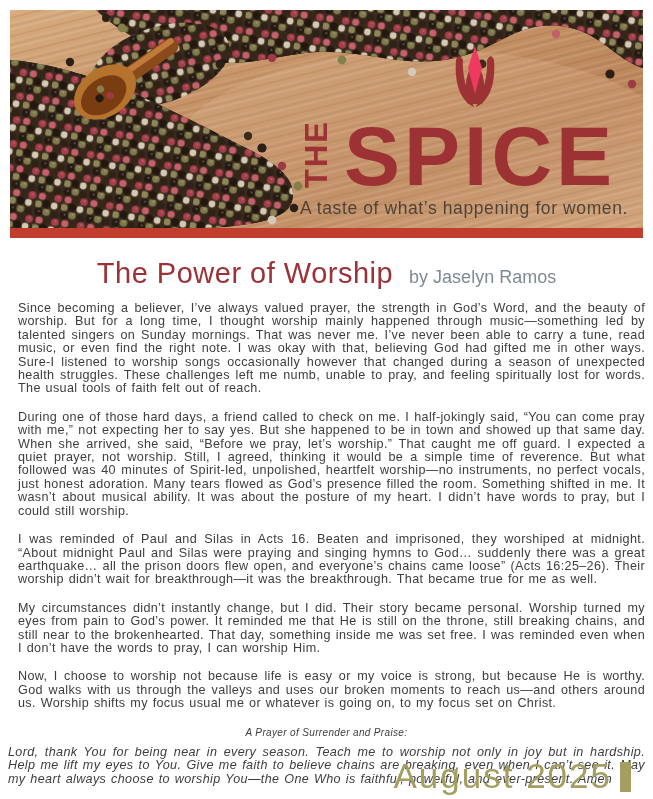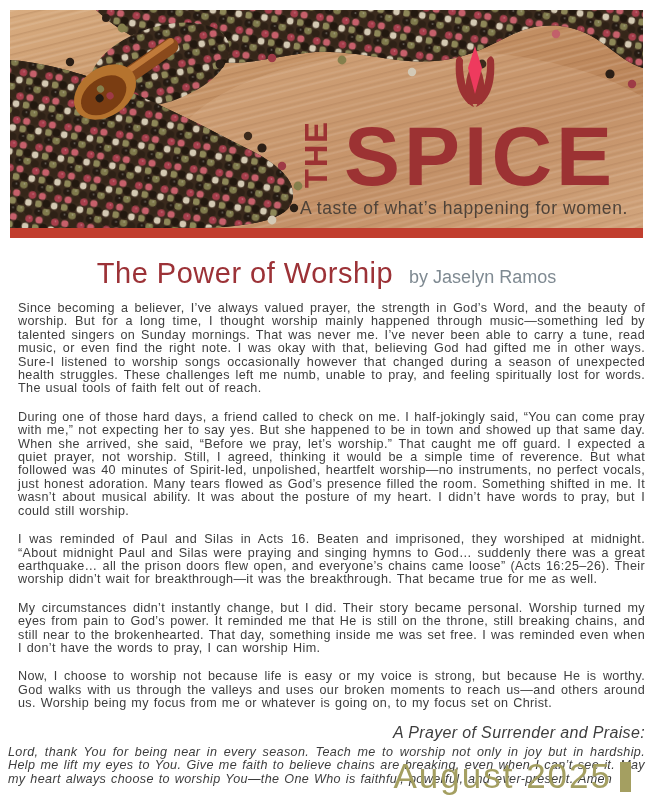--- a/index.html
+++ b/index.html
@@ -20,22 +20,22 @@
   .title{font-size:29px;color:#9c3237;letter-spacing:.5px;}
   .byline{font-size:18px;color:#7f8a92;margin-left:7px;}
   p.body{
     margin:0 0 15px 10px;
     font-size:12.6px;line-height:13.4px;
     letter-spacing:.35px;word-spacing:1px;
     color:#3d3d3d;text-align:justify;
   }
   p.prayer-heading{
     margin:0 0 7px 0;
-    font-size:16px;line-height:13.4px;letter-spacing:.35px;
-    color:#3d3d3d;font-style:italic;text-align:right;
+    font-size:10px;line-height:13.4px;letter-spacing:.35px;
+    color:#3d3d3d;font-style:italic;text-align:center;
   }
   p.prayer{
     margin:0;
     font-size:12.6px;line-height:13.4px;
     letter-spacing:.35px;word-spacing:1px;
     color:#3d3d3d;font-style:italic;text-align:justify;
   }
   
   .issue{
     position:absolute;right:41px;bottom:3px;
@@ -152,21 +152,21 @@
   <section class="article">
     <h1 class="title-row">
       <span class="title">The Power of Worship</span>
       <span class="byline">by Jaselyn Ramos</span>
     </h1>
 
     <p class="body">Since becoming a believer, I’ve always valued prayer, the strength in God’s Word, and the beauty of worship. But for a long time, I thought worship mainly happened through music—something led by talented singers on Sunday mornings. That was never me. I’ve never been able to carry a tune, read music, or even find the right note. I was okay with that, believing God had gifted me in other ways. Sure-I listened to worship songs occasionally however that changed during a season of unexpected health struggles. These challenges left me numb, unable to pray, and feeling spiritually lost for words. The usual tools of faith felt out of reach.</p>
     <p class="body">During one of those hard days, a friend called to check on me. I half-jokingly said, “You can come pray with me,” not expecting her to say yes. But she happened to be in town and showed up that same day. When she arrived, she said, “Before we pray, let’s worship.” That caught me off guard. I expected a quiet prayer, not worship. Still, I agreed, thinking it would be a simple time of reverence. But what followed was 40 minutes of Spirit-led, unpolished, heartfelt worship—no instruments, no perfect vocals, just honest adoration. Many tears flowed as God’s presence filled the room. Something shifted in me. It wasn’t about musical ability. It was about the posture of my heart. I didn’t have words to pray, but I could still worship.</p>
     <p class="body">I was reminded of Paul and Silas in Acts 16. Beaten and imprisoned, they worshiped at midnight. “About midnight Paul and Silas were praying and singing hymns to God… suddenly there was a great earthquake… all the prison doors flew open, and everyone’s chains came loose” (Acts 16:25–26). Their worship didn’t wait for breakthrough—it was the breakthrough. That became true for me as well.</p>
     <p class="body">My circumstances didn’t instantly change, but I did. Their story became personal. Worship turned my eyes from pain to God’s power. It reminded me that He is still on the throne, still breaking chains, and still near to the brokenhearted. That day, something inside me was set free. I was reminded even when I don’t have the words to pray, I can worship Him.</p>
-    <p class="body">Now, I choose to worship not because life is easy or my voice is strong, but because He is worthy. God walks with us through the valleys and uses our broken moments to reach us—and others around us. Worship being my focus from me or whatever is going on, to my focus set on Christ.</p>
+    <p class="body">Now, I choose to worship not because life is easy or my voice is strong, but because He is worthy. God walks with us through the valleys and uses our broken moments to reach us—and others around us. Worship shifts my focus usual me or whatever is going on, to my focus set on Christ.</p>
 
     <p class="prayer-heading">A Prayer of Surrender and Praise:</p>
     <p class="prayer">Lord, thank You for being near in every season. Teach me to worship not only in joy but in hardship. Help me lift my eyes to You. Give me faith to believe chains are breaking, even when I can’t see it. May my heart always choose to worship You—the One Who is faithful, powerful, and ever-present. Amen</p>
   </section>
 
   <footer>
     <div class="issue">August 2025</div>
     <div class="issue-bar"></div>
   </footer>
 

